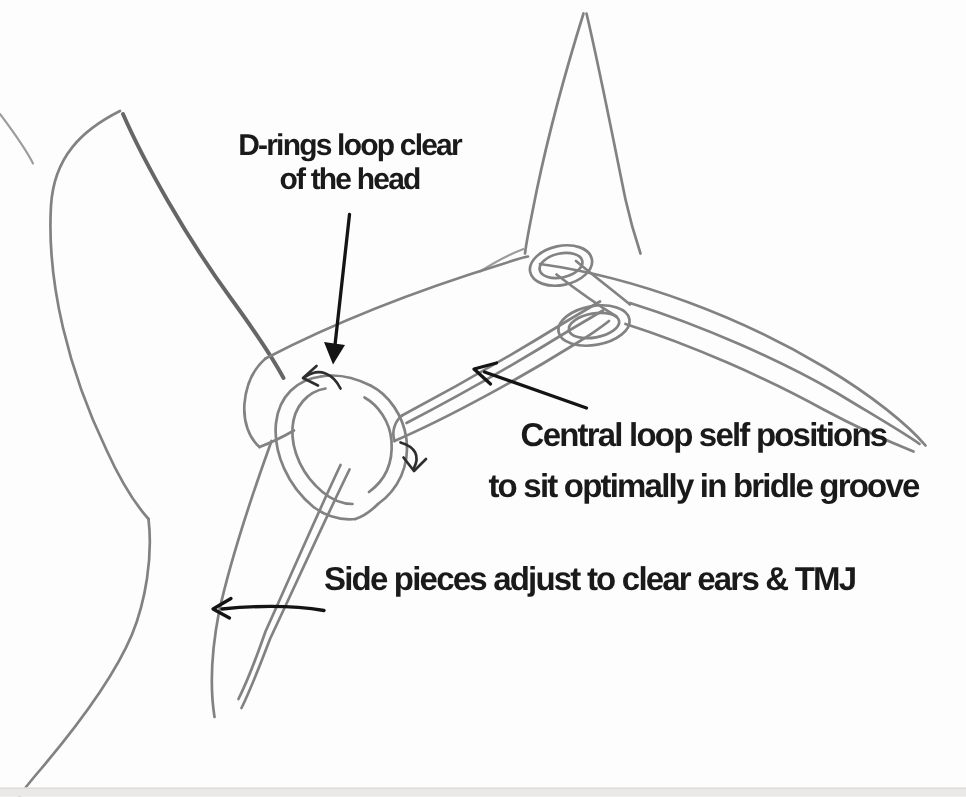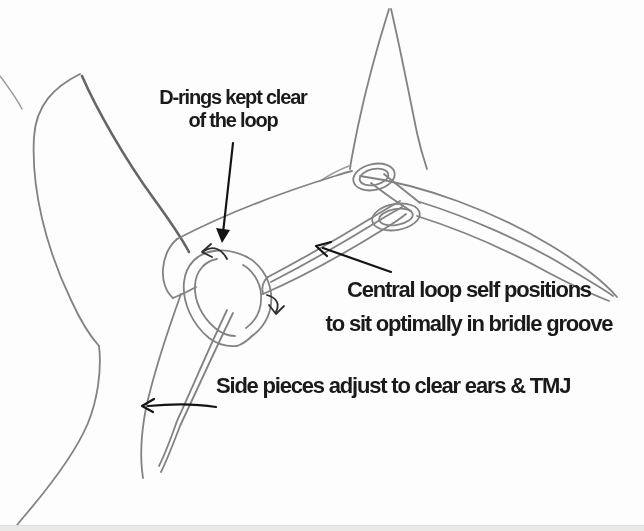--- a/index.html
+++ b/index.html
@@ -125,22 +125,22 @@
       <path class="ink" d="M 391 272 L 323 248"></path>
       <path class="ink" d="M 331 242 L 316 246 L 327 256"></path>
     </g>
     <g>
       <path class="ink" d="M 216 407 C 192 403 168 404 148 406"></path>
       <path class="ink" d="M 154 399 L 142 406 L 153 412"></path>
     </g>
   </svg>
 
   <div class="label label-drings">
-    <div>D-rings kept clear</div>
-    <div>of the loop</div>
+    <div>D-rings loop clear</div>
+    <div>of the head</div>
   </div>
 
   <div class="label label-central">
     <div>Central loop self positions</div>
     <div>to sit optimally in bridle groove</div>
   </div>
 
   <div class="label label-side">
     <span>Side pieces adjust to clear ears &amp; TMJ</span>
   </div>

